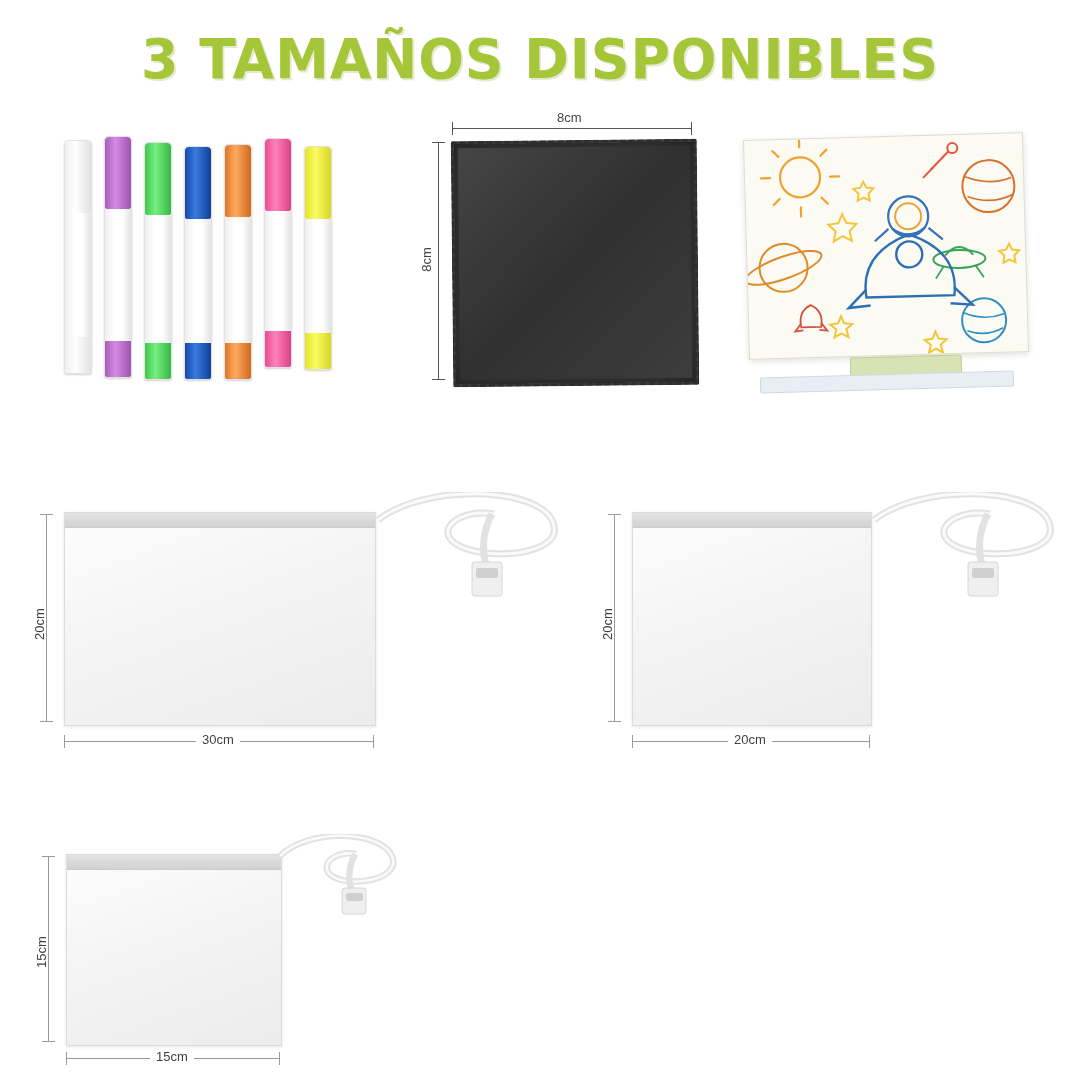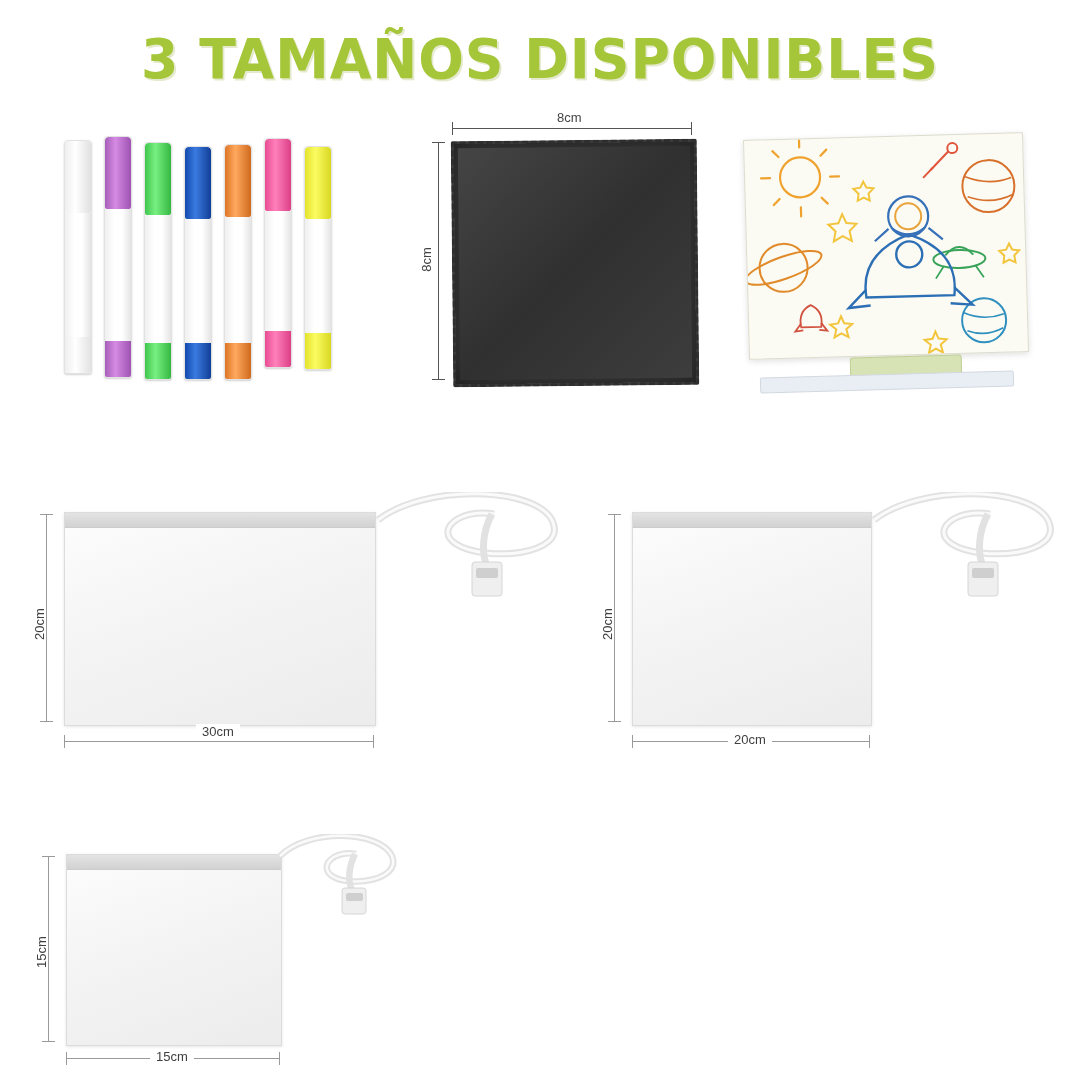--- a/index.html
+++ b/index.html
@@ -361,21 +361,21 @@
       <div class="ln" style="left:-2px; top:14px; width:13px; height:1px;"></div>
       <div class="ln" style="left:-2px; top:221px; width:13px; height:1px;"></div>
     </div>
     <div class="measure-text vert" style="left:-10px; top:140px;">20cm</div>
 
     <div class="measure">
       <div class="ln" style="left:22px; top:241px; width:310px; height:1px;"></div>
       <div class="ln" style="left:22px; top:235px; width:1px; height:13px;"></div>
       <div class="ln" style="left:331px; top:235px; width:1px; height:13px;"></div>
     </div>
-    <div class="measure-text" style="left:154px; top:224px; background:#fff; padding:0 6px;">30cm</div>
+    <div class="measure-text" style="left:154px; top:232px; background:#fff; padding:0 6px;">30cm</div>
   </div>
 
   <div class="pad" style="left:608px; top:500px; width:460px; height:260px;">
     <div class="pad-sheet" style="left:24px; top:12px; width:238px; height:212px;">
       <div class="pad-strip"></div>
     </div>
     <svg width="230" height="140" style="position:absolute; left:252px; top:-8px;">
       <path d="M14 28 C 60 -8, 170 -6, 188 28 C 206 64, 120 70, 92 52 C 70 38, 96 16, 130 22" fill="none" stroke="#e2e2e2" stroke-width="7"></path>
       <path d="M14 28 C 60 -8, 170 -6, 188 28 C 206 64, 120 70, 92 52 C 70 38, 96 16, 130 22" fill="none" stroke="#fafafa" stroke-width="3"></path>
       <path d="M128 22 C 118 40, 118 60, 122 72" fill="none" stroke="#e2e2e2" stroke-width="7"></path>

